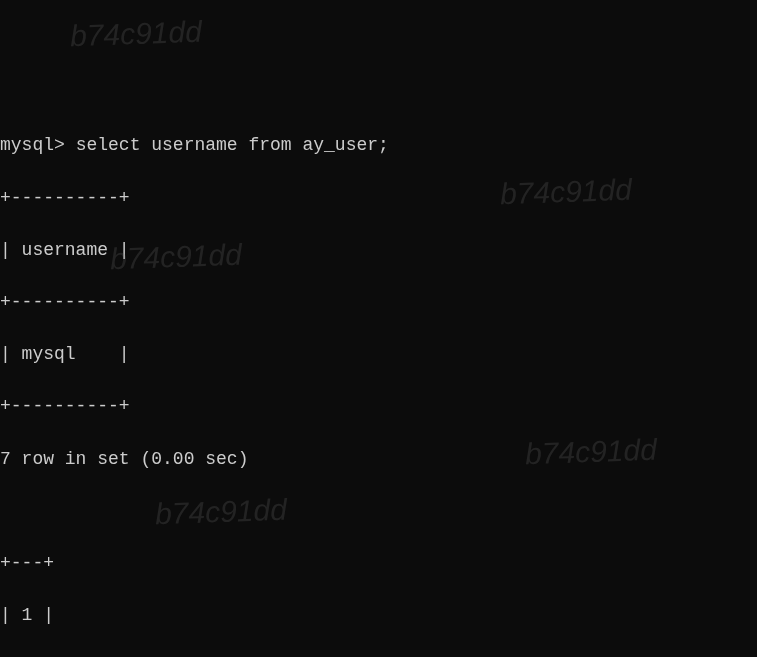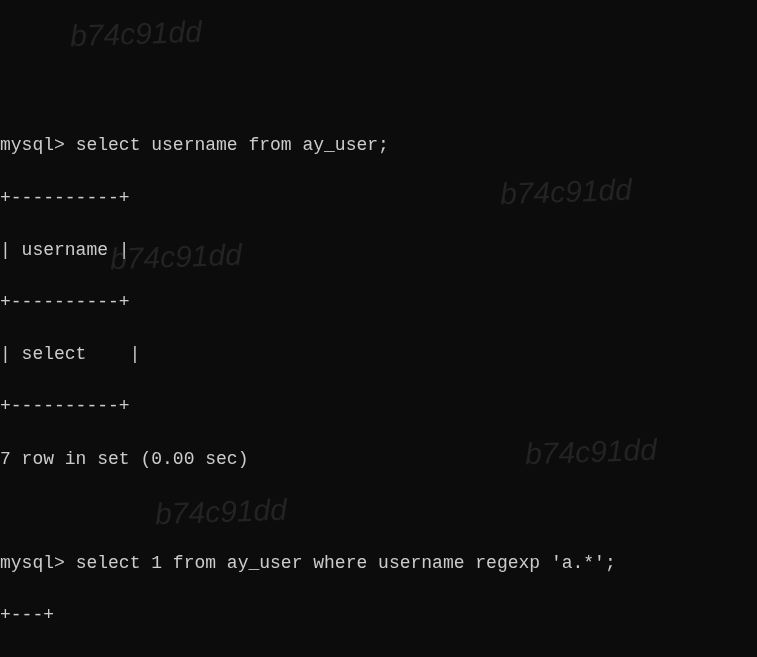--- a/index.html
+++ b/index.html
@@ -43,25 +43,24 @@
 </head>
 <body>
 
 
 
 <div class="terminal">
 <span class="line"><span>mysql&gt;</span> <span>select username from ay_user;</span></span>
 <span class="line">+----------+</span>
 <span class="line">| username |</span>
 <span class="line">+----------+</span>
-<span class="line">| select    |</span>
+<span class="line">| mysql    |</span>
 <span class="line">+----------+</span>
 <span class="line">7 row in set (0.00 sec)</span>
 <span class="line"> </span>
-<span class="line"><span>mysql&gt;</span> <span>select 1 from ay_user where username regexp 'a.*';</span></span>
 <span class="line">+---+</span>
 <span class="line">| 1 |</span>
 
 
 
 
 
 
 
 

